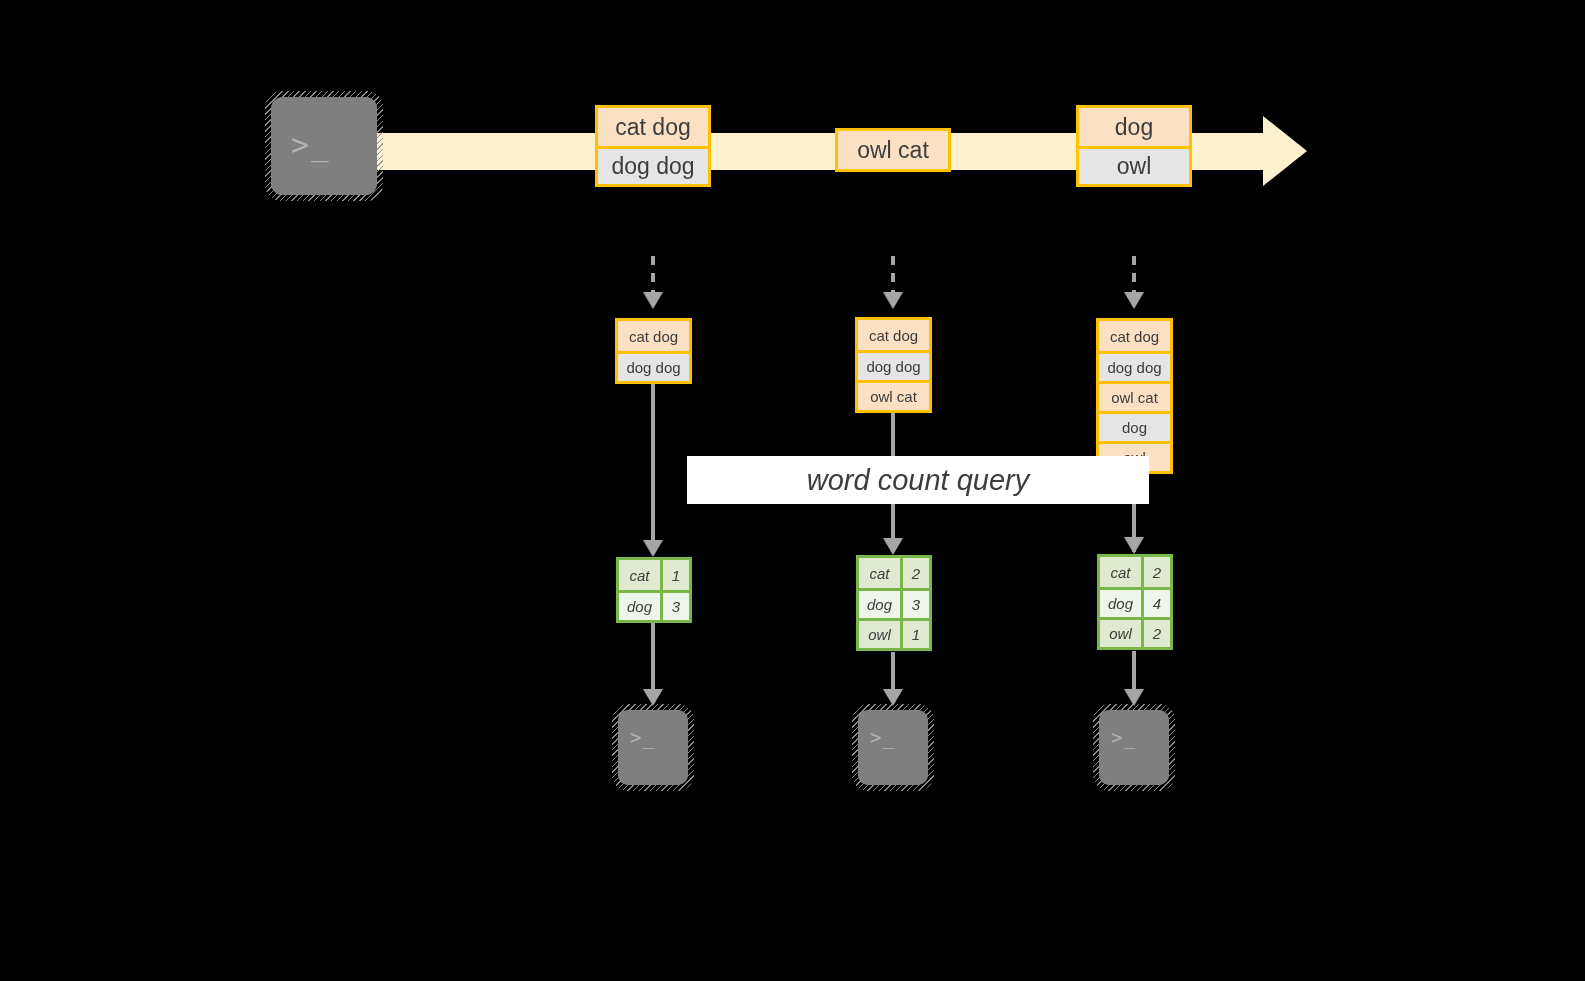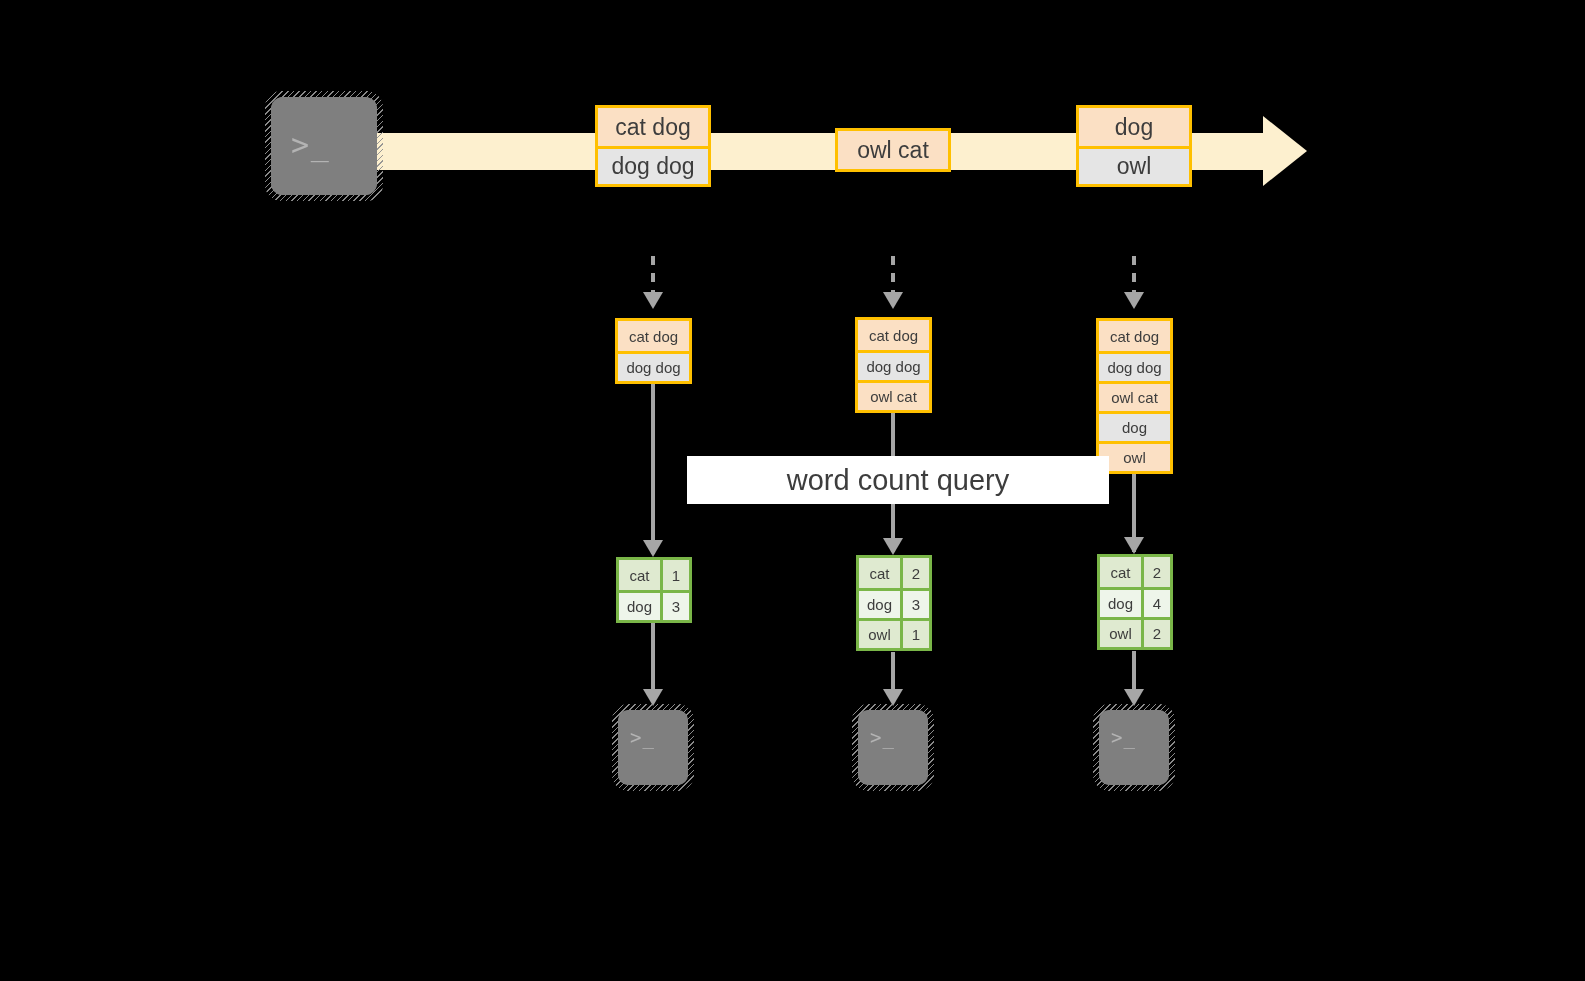--- a/index.html
+++ b/index.html
@@ -115,20 +115,21 @@
   .kv-row + .kv-row { border-top: 3px solid #7ab648; }
   .kv-row.shadeA .kv-cell { background: #dfead0; }
   .kv-row.shadeB .kv-cell { background: #eef5ea; }
   .kv-cell {
     box-sizing: border-box;
     display: flex;
     align-items: center;
     color: #3d3d3d;
     font-size: 15px;
     white-space: nowrap;
+    font-style: italic;
   }
   .kv-key {
     width: 44px;
     justify-content: center;
     border-right: 3px solid #7ab648;
   }
   .kv-val {
     width: 26px;
     justify-content: center;
   }
@@ -293,17 +294,17 @@
 
   <div class="vline" style="left:1132px; top:651px; height:40px;"></div>
   <div class="vhead" style="left:1124px; top:689px;"></div>
 
   <div class="terminal" style="left:1099px; top:710px; width:70px; height:75px; border-radius:10px;">
     <div class="hatch"></div>
     <div class="inner"></div>
     <div class="prompt" style="left:12px; top:18px; font-size:19px;">&gt;_</div>
   </div>
 
-  <div class="banner" style="left:687px; top:456px; width:422px; height:48px;">
+  <div class="banner" style="left:687px; top:456px; width:462px; height:48px;font-style:italic;">
     <span>word count query</span>
   </div>
 
 </div>
 
 </body></html>

